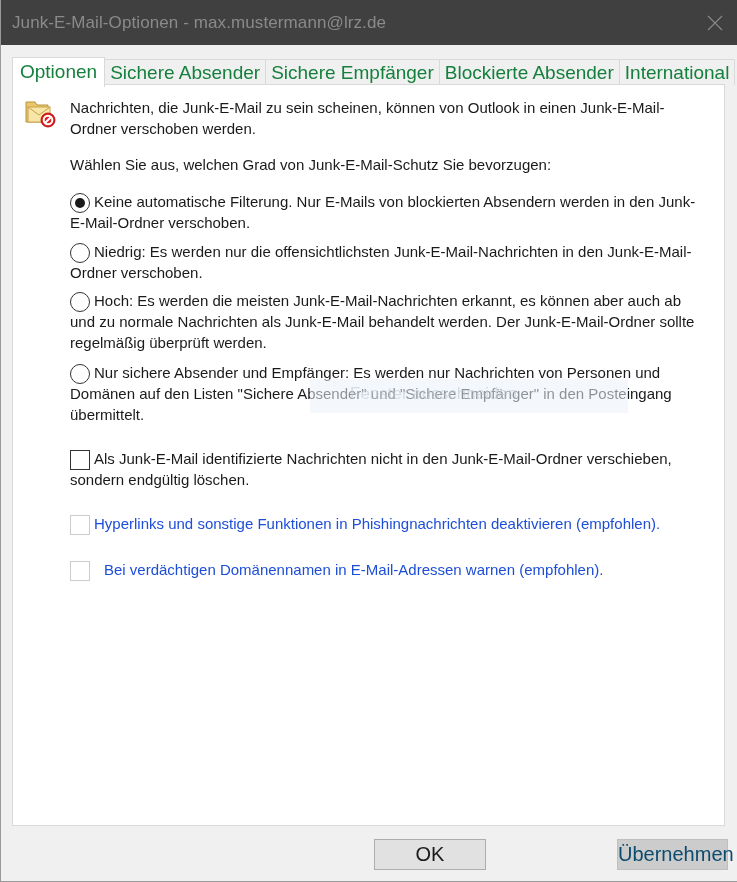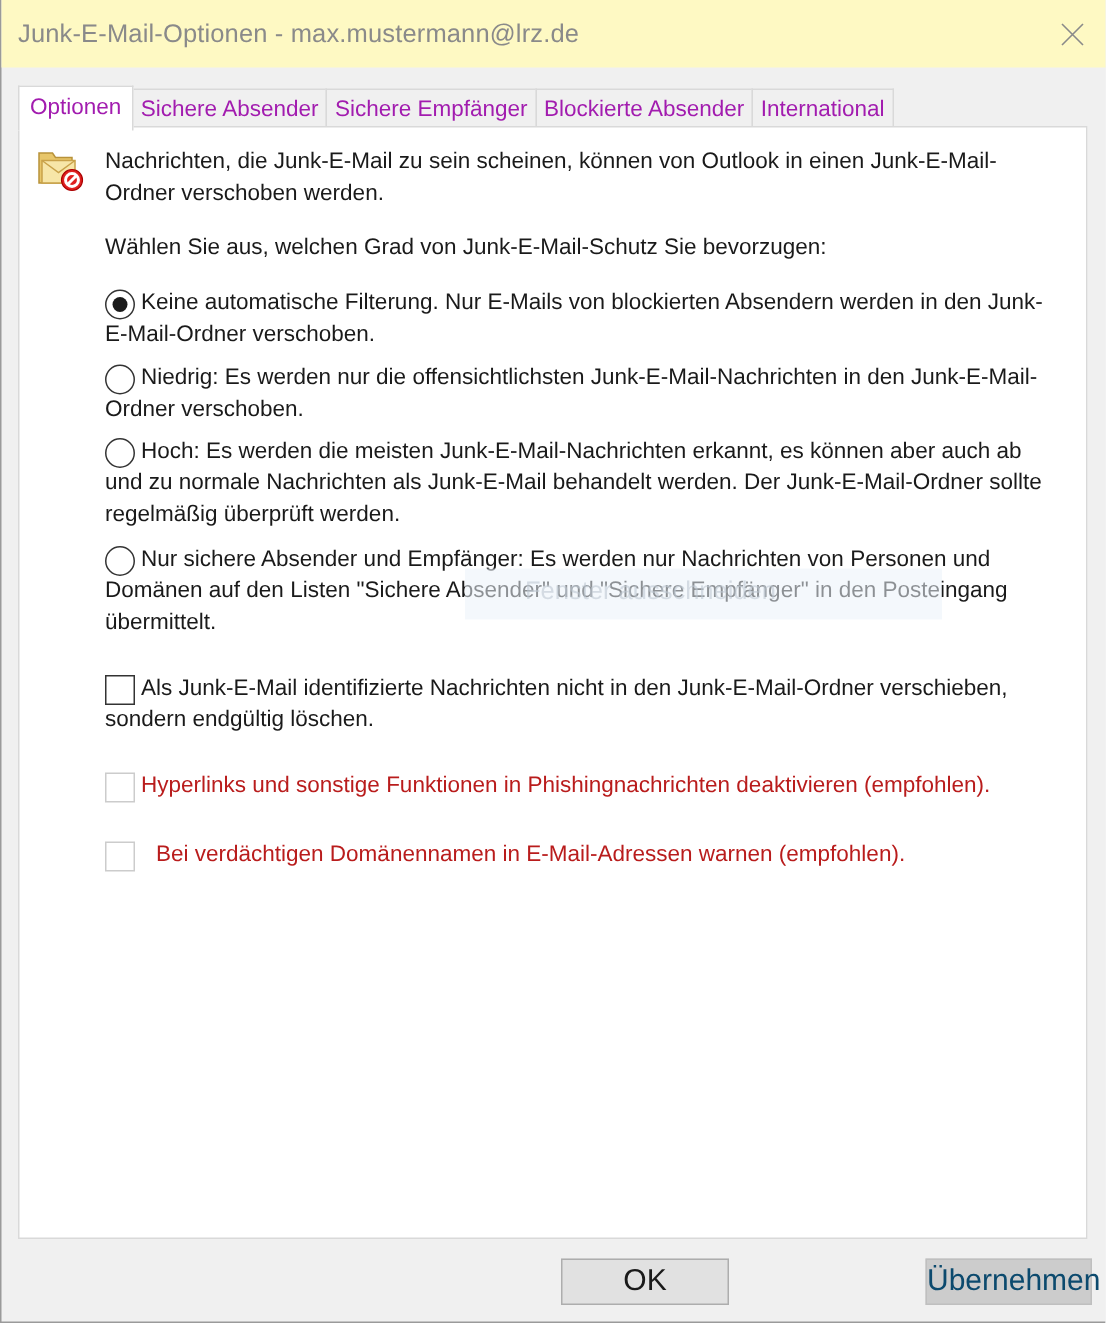--- a/index.html
+++ b/index.html
@@ -1,37 +1,37 @@
 <!DOCTYPE html>
 <html><head>
   <meta charset="utf-8">
   <style>
     * { box-sizing: border-box; margin: 0; padding: 0; }
     html, body { width: 737px; height: 882px; overflow: hidden; background: #f0f0f0; }
     body { font-family: "Liberation Sans", "DejaVu Sans", sans-serif; font-size: 15px; color: #1a1a1a; position: relative; }
 
     .window { position: absolute; left: 0; top: 0; width: 737px; height: 882px; background: #f0f0f0; border-left: 1px solid #9a9a9a; border-bottom: 1px solid #9a9a9a; }
-    .titlebar { position: absolute; left: 0; top: 0; width: 737px; height: 45px; background: #fef9c3; }
+    .titlebar { position: absolute; left: 0; top: 0; width: 737px; height: 45px; background: #404040; }
     .title { position: absolute; left: 11px; top: 13px; font-size: 17px; color: #8a8a8a; letter-spacing: 0.1px; }
     .close-btn { position: absolute; right: 0; top: 0; width: 46px; height: 45px; display: flex; align-items: center; justify-content: center; cursor: pointer; }
 
     .tabs { position: absolute; left: 11px; top: 57px; height: 28px; display: flex; align-items: flex-end; }
-    .tab { height: 26px; padding: 0 5px; border: 1px solid #d9d9d9; border-bottom: none; background: #f0f0f0; font-size: 15px; line-height: 25px; color: #a21caf; margin-left: -1px; white-space: nowrap; cursor: pointer; }
+    .tab { height: 26px; padding: 0 5px; border: 1px solid #d9d9d9; border-bottom: none; background: #f0f0f0; font-size: 19px; line-height: 25px; color: #15803d; margin-left: -1px; white-space: nowrap; cursor: pointer; }
     .tab.active { height: 30px; background: #ffffff; padding: 0 7px; line-height: 27px; position: relative; z-index: 2; margin-left: 0; margin-bottom: -2px; }
 
     .panel { position: absolute; left: 11px; top: 84px; width: 713px; height: 742px; background: #ffffff; border: 1px solid #d9d9d9; }
 
     .header-icon { position: absolute; left: 11px; top: 11px; width: 32px; height: 32px; }
     .intro { position: absolute; left: 57px; top: 12px; width: 640px; line-height: 21px; }
     .prompt { position: absolute; left: 57px; top: 69px; line-height: 21px; }
 
     .option { position: absolute; left: 57px; width: 640px; }
     .option .ctl { position: absolute; left: 0; top: 2px; width: 20px; height: 20px; cursor: pointer; }
     .option .label { display: block; line-height: 21px; text-indent: 24px; cursor: pointer; }
-    .option.disabled .label { color: #b91c1c; }
+    .option.disabled .label { color: #1d4ed8; }
 
     .radio { border: 1px solid #333333; border-radius: 50%; background: #fff; }
     .radio .dot { position: absolute; left: 4px; top: 4px; width: 10px; height: 10px; border-radius: 50%; background: #1a1a1a; }
     .checkbox { border: 1px solid #333333; background: #fff; }
     .option.disabled .checkbox { border-color: #cccccc; }
 
     .ghost { position: absolute; left: 297px; top: 294px; width: 318px; height: 34px; background: rgba(235,243,250,0.55); color: rgba(190,200,210,0.6); font-size: 17px; line-height: 30px; padding-left: 40px; pointer-events: none; }
 
     .buttons { position: absolute; top: 839px; left: 0; width: 737px; height: 31px; }
     .btn { position: absolute; top: 0; height: 31px; background: #e1e1e1; border: 1px solid #adadad; font-family: "Liberation Sans", "DejaVu Sans", sans-serif; font-size: 20px; color: #1a1a1a; text-align: center; line-height: 29px; cursor: pointer; }

